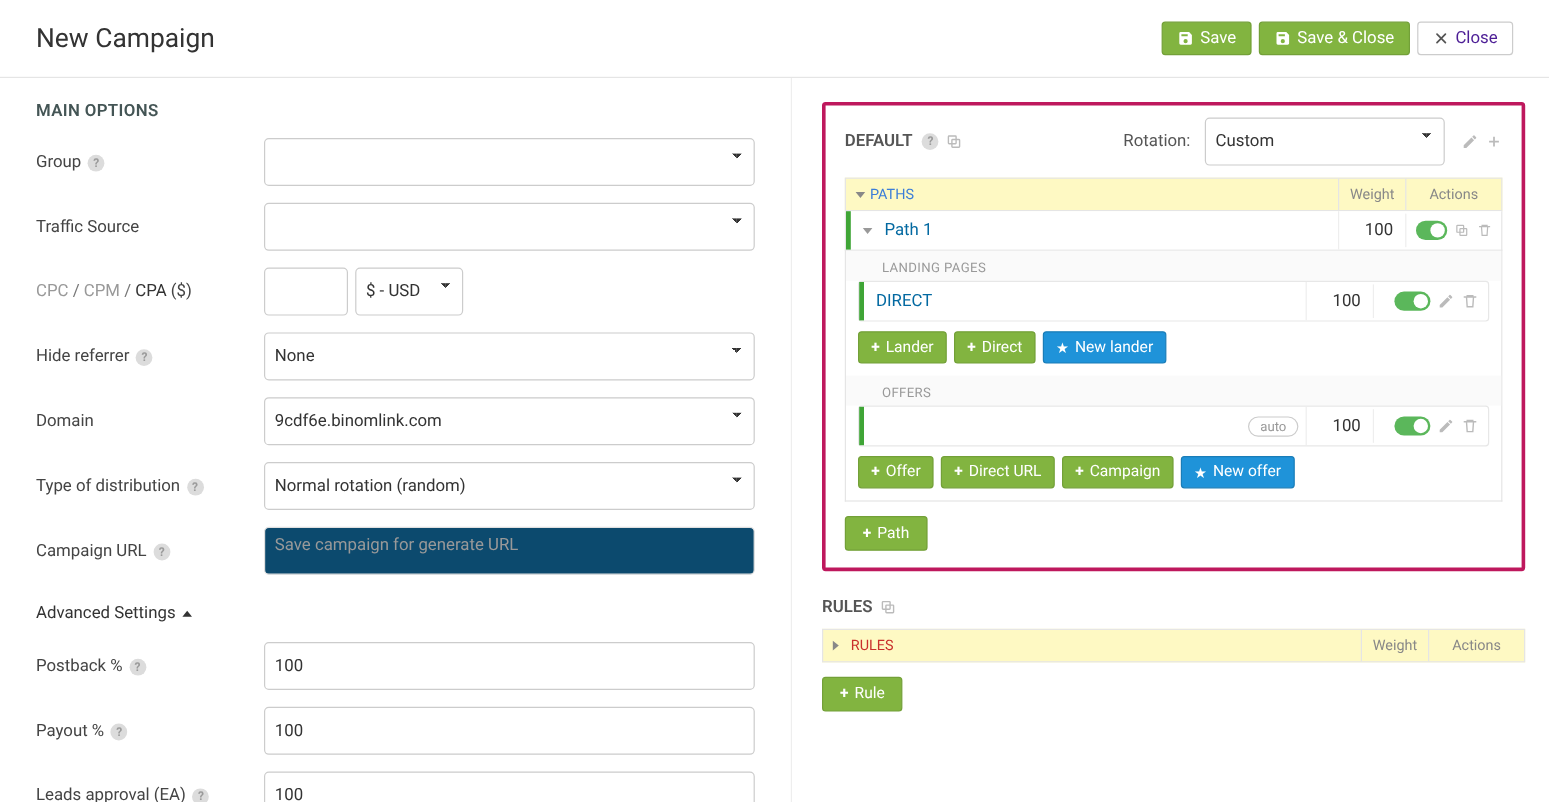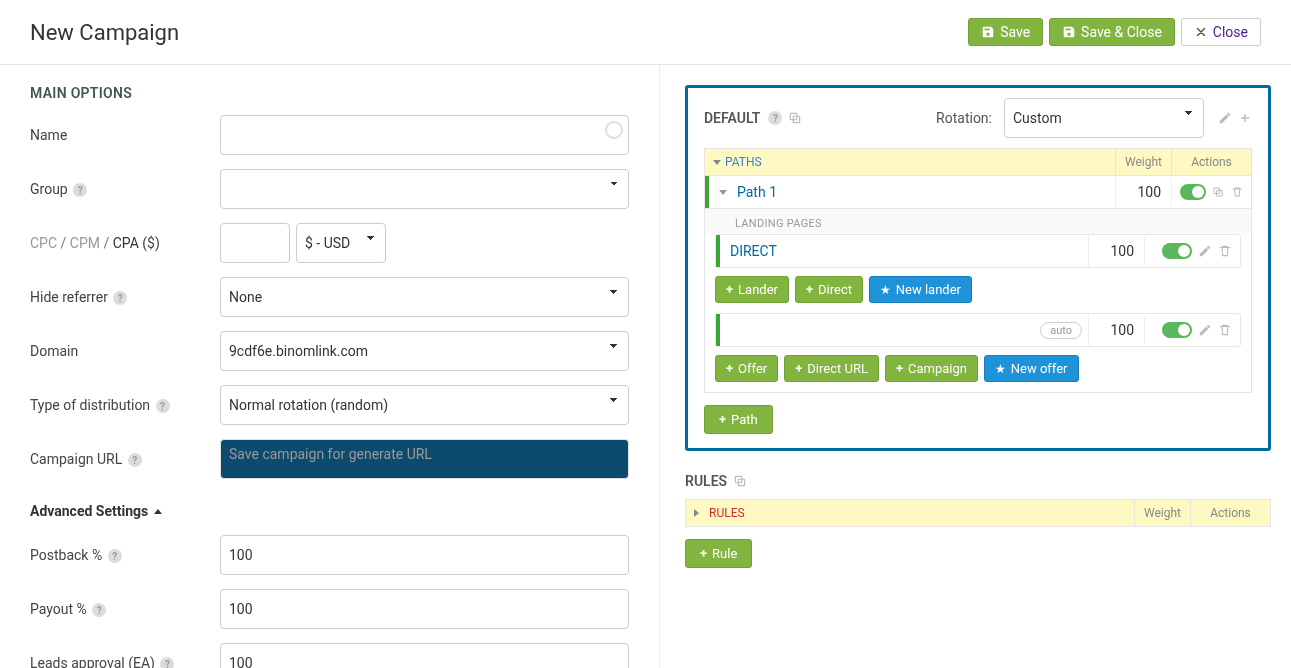--- a/index.html
+++ b/index.html
@@ -23,23 +23,23 @@
 input[type=text],select{border:1px solid #ccc;border-radius:4px;background:#fff;padding:5px 8px;font-size:14px;color:#333;height:40px}
 select{appearance:none;background-image:linear-gradient(45deg,transparent 50%,#333 50%),linear-gradient(135deg,#333 50%,transparent 50%);background-position:calc(100% - 14px) 12px,calc(100% - 10px) 12px;background-size:4px 4px;background-repeat:no-repeat;padding-right:26px}
 input.full,select.full{width:100%}
 input.small{width:70px}
 select.currency{width:90px}
 .readonly-box{border:1px solid #e0e0e0;background:#0c4a6e;border-radius:4px;padding:6px 8px;color:#999;flex:1;height:40px}
 .cost-label span.sep{color:#777}
 .cost-label span.mode{color:#999}
 .cost-label span.mode.active{color:#333}
 .help-icon{display:inline-flex;width:14px;height:14px;border-radius:50%;background:#dcdcdc;color:#9a9a9a;font-size:10px;align-items:center;justify-content:center;margin-left:2px;font-weight:bold}
-.adv-toggle{color:#333;font-weight:700;cursor:pointer;margin:10px 0 16px;display:inline-flex;align-items:center;gap:6px}
+.adv-toggle{color:#333;font-weight:400;cursor:pointer;margin:10px 0 16px;display:inline-flex;align-items:center;gap:6px}
 .caret-up{width:0;height:0;border-left:4px solid transparent;border-right:4px solid transparent;border-bottom:5px solid #333}
-.red-frame{border:3px solid #0369a1;border-radius:3px;padding:10px 16px 14px}
+.red-frame{border:3px solid #be185d;border-radius:3px;padding:10px 16px 14px}
 .panel-head{display:flex;align-items:center;gap:6px;margin-bottom:10px}
 .panel-head .title{font-weight:600;color:#555;font-size:14px}
 .panel-head .grow{flex:1}
 .rot-label{color:#555;margin-right:6px}
 select.rotation{width:200px}
 .pencil-plus{display:flex;gap:6px;margin-left:8px;color:#bbb;font-size:13px}
 .grid-header{display:flex;align-items:center;background:#fef9c3;border:1px solid #e5e5e5;font-size:12px;color:#888}
 .grid-header .col-title{flex:1;padding:6px 8px;display:flex;align-items:center;gap:4px}
 .grid-header .col-title .chev{width:0;height:0;border-left:4px solid transparent;border-right:4px solid transparent;border-top:5px solid #888}
 .grid-header .col-weight{width:56px;text-align:center;border-left:1px solid #e5e5e5;padding:6px 0}
@@ -99,37 +99,34 @@
           <path d="M18 6 6 18M6 6l12 12" stroke="#555" stroke-width="2.5" stroke-linecap="round"></path>
         </svg>
       <span>Close</span>
     </button>
   </div>
 
   <div class="content">
     <div class="left">
       <div class="section-title">MAIN OPTIONS</div>
 
-      <div class="form-row">
-        <label>Name</label>
-        <div class="controls">
-          <div class="name-input-wrap">
-            <input type="text" class="full" style="">
-            <span class="name-status"></span>
-          </div>
-        </div>
-      </div>
 
       <div class="form-row">
         <div class="lbl"><span>Group</span> <span class="help-icon">?</span></div>
         <div class="controls">
             <select class="full"><option></option></select>
           </div>
       </div>
 
+      <div class="form-row">
+        <label>Traffic Source</label>
+        <div class="controls">
+            <select class="full"><option></option></select>
+          </div>
+      </div>
 
       <div class="form-row">
         <div class="lbl cost-label">
           <span class="mode">CPC</span><span class="sep"> / </span><span class="mode">CPM</span><span class="sep"> / </span><span class="mode active">CPA</span><span> ($)</span>
         </div>
         <div class="controls">
           <input type="text" class="small" value="" style="">
           <select class="currency"><option>$ - USD</option></select>
         </div>
       </div>
@@ -272,20 +269,21 @@
                   <span class="plus">+</span>
                   <span>Direct</span>
                 </span>
               <span class="sm-btn blue">
                   <span class="star">★</span>
                   <span>New lander</span>
                 </span>
             </div>
           </div>
 
+          <div class="sub-title">OFFERS</div>
           <div class="sub-body">
             <div class="item-row offer-empty">
               <div class="left-bar"></div>
               <div class="row-main"></div>
               <span class="auto-chip">auto</span>
               <div class="row-weight">100</div>
               <div class="row-actions wide">
                 <span class="toggle"></span>
                 <svg class="ico" viewBox="0 0 24 24" fill="#bbb">
                     <path d="M3 17.25V21h3.75L17.81 9.94l-3.75-3.75L3 17.25zM20.71 7.04a1 1 0 0 0 0-1.41l-2.34-2.34a1 1 0 0 0-1.41 0l-1.83 1.83 3.75 3.75 1.83-1.83z"></path>

